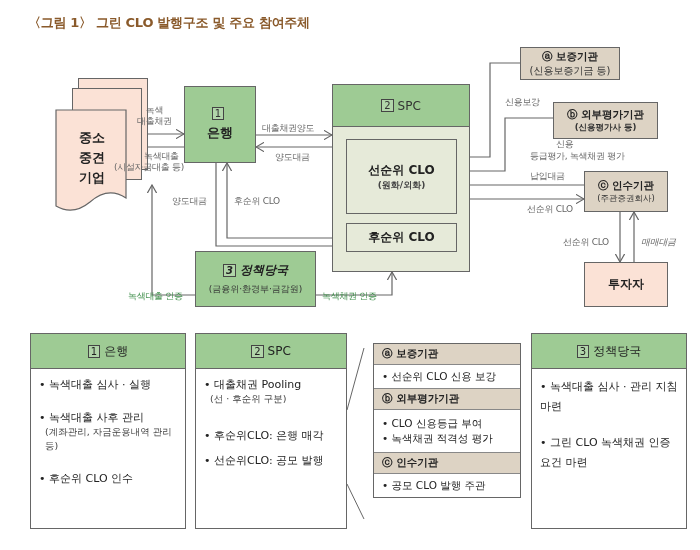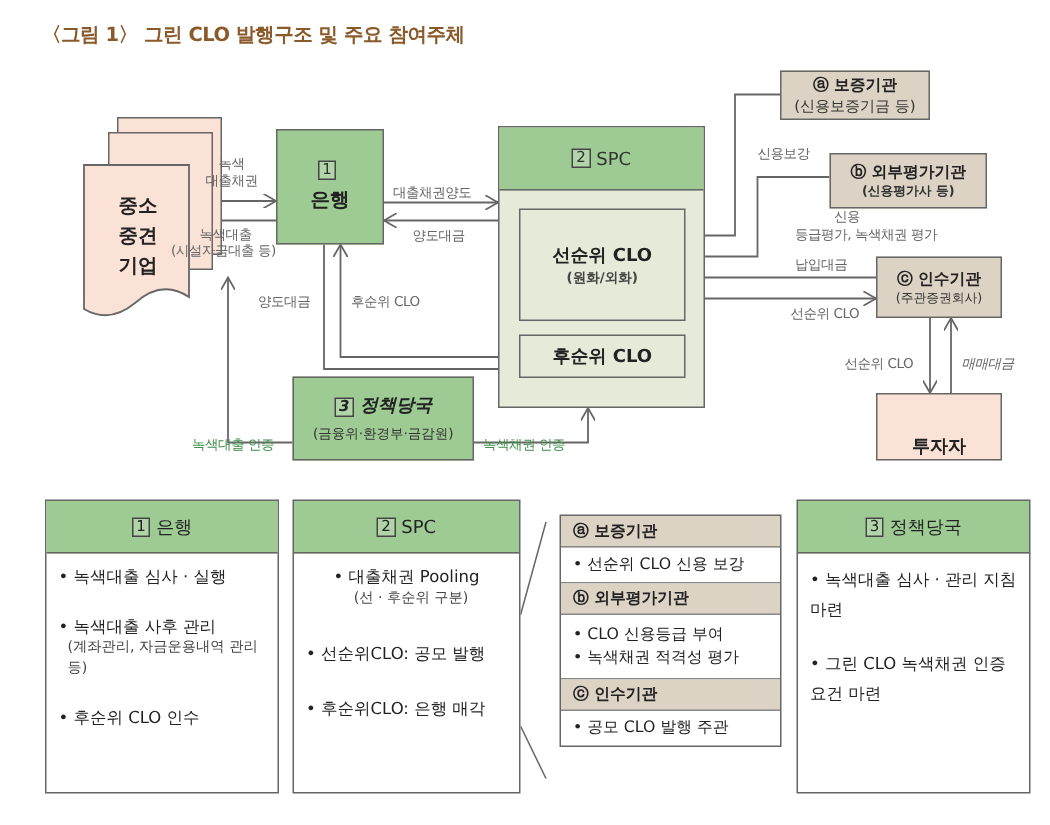--- a/index.html
+++ b/index.html
@@ -114,27 +114,27 @@
 <div class="box tan" style="left:553px;top:102px;width:105px;height:37px;">
   <span class="bold" style="font-size:10.5px;">ⓑ 외부평가기관</span>
   <span style="font-size:8.5px;font-weight:bold;">(신용평가사 등)</span>
 </div>
 
 <div class="box tan" style="left:584px;top:171px;width:84px;height:41px;">
   <span class="bold" style="font-size:10.5px;">ⓒ 인수기관</span>
   <span style="font-size:8.5px;">(주관증권회사)</span>
 </div>
 
-<div class="box peach" style="left:584px;top:262px;width:84px;height:45px;justify-content:flex-end;">
+<div class="box peach" style="left:584px;top:262px;width:84px;height:45px;">
   <span class="bold" style="font-size:12px;">투자자</span>
 </div>
 
 <div class="lbl" style="left:137px;top:105px;text-align:center;white-space:pre;line-height:11px;">녹색
 대출채권</div>
-<div class="lbl" style="left:133px;top:150px;font-family:Liberation Serif, serif;">녹색대출</div>
+<div class="lbl" style="left:144px;top:150px;font-family:Liberation Serif, serif;">녹색대출</div>
 <div class="lbl" style="left:114px;top:161px;">(시설자금대출 등)</div>
 <div class="lbl" style="left:262px;top:122px;">대출채권양도</div>
 <div class="lbl" style="left:275px;top:151px;">양도대금</div>
 <div class="lbl" style="left:172px;top:195px;">양도대금</div>
 <div class="lbl" style="left:234px;top:195px;">후순위 CLO</div>
 <div class="lbl" style="left:505px;top:96px;">신용보강</div>
 <div class="lbl" style="left:530px;top:138px;margin-left:26px;">신용</div>
 <div class="lbl" style="left:530px;top:150px;">등급평가, 녹색채권 평가</div>
 <div class="lbl" style="left:530px;top:170px;">납입대금</div>
 <div class="lbl" style="left:527px;top:203px;">선순위 CLO</div>
@@ -154,23 +154,23 @@
     <li>• <span>후순위 CLO 인수</span></li>
   </ul>
 </div>
 
 <div class="card" style="left:195px;top:333px;width:152px;height:196px;">
   <div class="hdr">
       <span class="num">2</span>
       <span>SPC</span>
     </div>
   <ul>
-    <li style="margin-bottom:22px;text-align:center;">• <span>대출채권 Pooling</span><span class="sub">(선 · 후순위 구분)</span></li>
+    <li style="margin-bottom:22px;">• <span>대출채권 Pooling</span><span class="sub">(선 · 후순위 구분)</span></li>
+    <li>• <span>후순위CLO: 은행 매각</span></li>
     <li style="margin-bottom:22px;">• <span>선순위CLO: 공모 발행</span></li>
-    <li>• <span>후순위CLO: 은행 매각</span></li>
   </ul>
 </div>
 
 <div class="mini" style="top:343px;">
   <div class="mh">ⓐ 보증기관</div>
   <div class="mb">• <span>선순위 CLO 신용 보강</span></div>
   <div class="mh">ⓑ 외부평가기관</div>
   <div class="mb" style="padding:6px 8px;">• <span>CLO 신용등급 부여</span><br>• <span>녹색채권 적격성 평가</span></div>
   <div class="mh">ⓒ 인수기관</div>
   <div class="mb" style="border-bottom:none;">• <span>공모 CLO 발행 주관</span></div>

